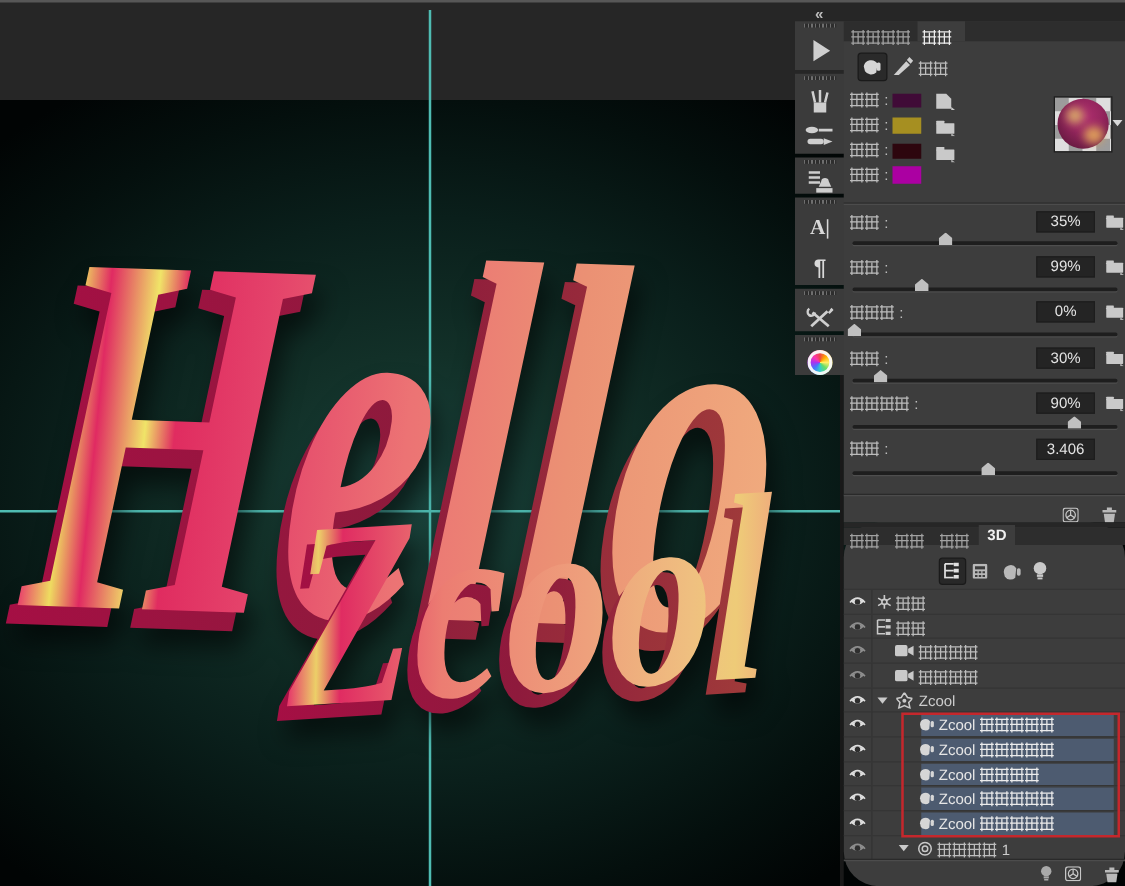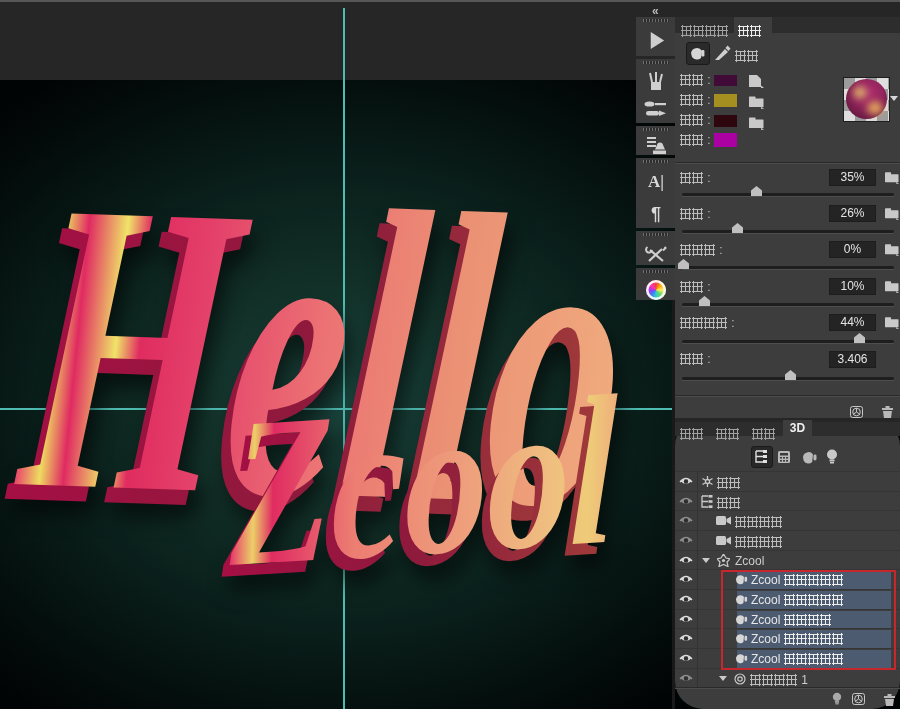--- a/index.html
+++ b/index.html
@@ -222,51 +222,51 @@
  <div class="valbox" style="top:147px">35%</div>
  <svg class="folder" style="left:209px;top:148px" width="16" height="14" viewBox="0 0 17 15" fill="#c9c9c9">
           <rect x="1" y="2.5" width="6.5" height="3" rx="0.5"></rect>
           <rect x="1" y="4.5" width="14.5" height="8.5" rx="0.5"></rect>
           <path d="M13 15 h3.2 l-3.2 -2.4 z" fill="#b0b0b0"></path>
         </svg>
  <div class="track" style="top:171px">
           <div class="knob" style="left:69px"></div>
         </div>
  <div class="row" style="left:5px;top:185px"><span class="z"></span><span class="z"></span><span style="color:#bdbdbd"> :</span></div>
- <div class="valbox" style="top:183px">26%</div>
+ <div class="valbox" style="top:183px">99%</div>
  <svg class="folder" style="left:209px;top:184px" width="16" height="14" viewBox="0 0 17 15" fill="#c9c9c9">
           <rect x="1" y="2.5" width="6.5" height="3" rx="0.5"></rect>
           <rect x="1" y="4.5" width="14.5" height="8.5" rx="0.5"></rect>
           <path d="M13 15 h3.2 l-3.2 -2.4 z" fill="#b0b0b0"></path>
         </svg>
  <div class="track" style="top:208px">
           <div class="knob" style="left:50px"></div>
         </div>
  <div class="row" style="left:5px;top:221px"><span class="z"></span><span class="z"></span><span class="z"></span><span style="color:#bdbdbd"> :</span></div>
  <div class="valbox" style="top:219px">0%</div>
  <svg class="folder" style="left:209px;top:220px" width="16" height="14" viewBox="0 0 17 15" fill="#c9c9c9">
           <rect x="1" y="2.5" width="6.5" height="3" rx="0.5"></rect>
           <rect x="1" y="4.5" width="14.5" height="8.5" rx="0.5"></rect>
           <path d="M13 15 h3.2 l-3.2 -2.4 z" fill="#b0b0b0"></path>
         </svg>
  <div class="track" style="top:244px">
           <div class="knob" style="left:-4px"></div>
         </div>
  <div class="row" style="left:5px;top:258px"><span class="z"></span><span class="z"></span><span style="color:#bdbdbd"> :</span></div>
- <div class="valbox" style="top:256px">10%</div>
+ <div class="valbox" style="top:256px">30%</div>
  <svg class="folder" style="left:209px;top:257px" width="16" height="14" viewBox="0 0 17 15" fill="#c9c9c9">
           <rect x="1" y="2.5" width="6.5" height="3" rx="0.5"></rect>
           <rect x="1" y="4.5" width="14.5" height="8.5" rx="0.5"></rect>
           <path d="M13 15 h3.2 l-3.2 -2.4 z" fill="#b0b0b0"></path>
         </svg>
  <div class="track" style="top:281px">
           <div class="knob" style="left:17px"></div>
         </div>
  <div class="row" style="left:5px;top:294px"><span class="z"></span><span class="z"></span><span class="z"></span><span class="z"></span><span style="color:#bdbdbd"> :</span></div>
- <div class="valbox" style="top:292px">44%</div>
+ <div class="valbox" style="top:292px">90%</div>
  <svg class="folder" style="left:209px;top:293px" width="16" height="14" viewBox="0 0 17 15" fill="#c9c9c9">
           <rect x="1" y="2.5" width="6.5" height="3" rx="0.5"></rect>
           <rect x="1" y="4.5" width="14.5" height="8.5" rx="0.5"></rect>
           <path d="M13 15 h3.2 l-3.2 -2.4 z" fill="#b0b0b0"></path>
         </svg>
  <div class="track" style="top:318px">
           <div class="knob" style="left:172px"></div>
         </div>
  <div class="row" style="left:5px;top:330px"><span class="z"></span><span class="z"></span><span style="color:#bdbdbd"> :</span></div>
  <div class="valbox" style="top:329px">3.406</div>

